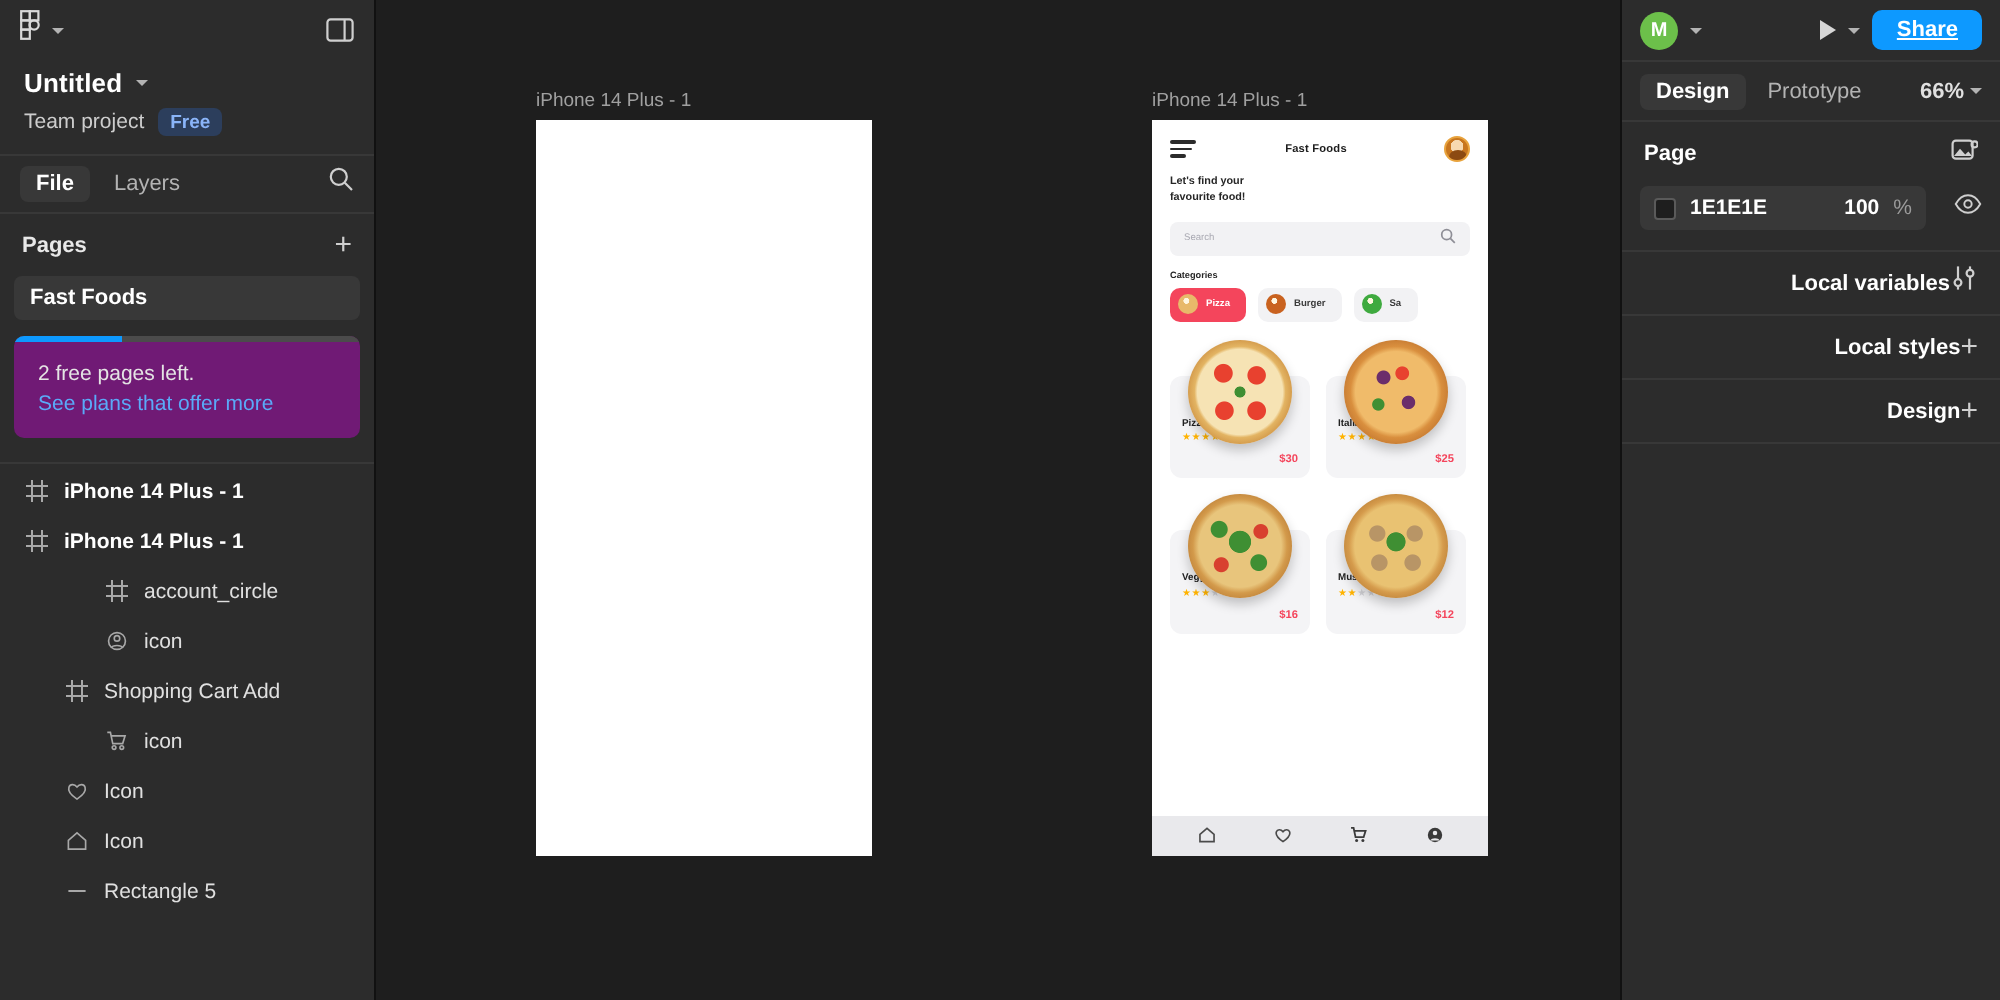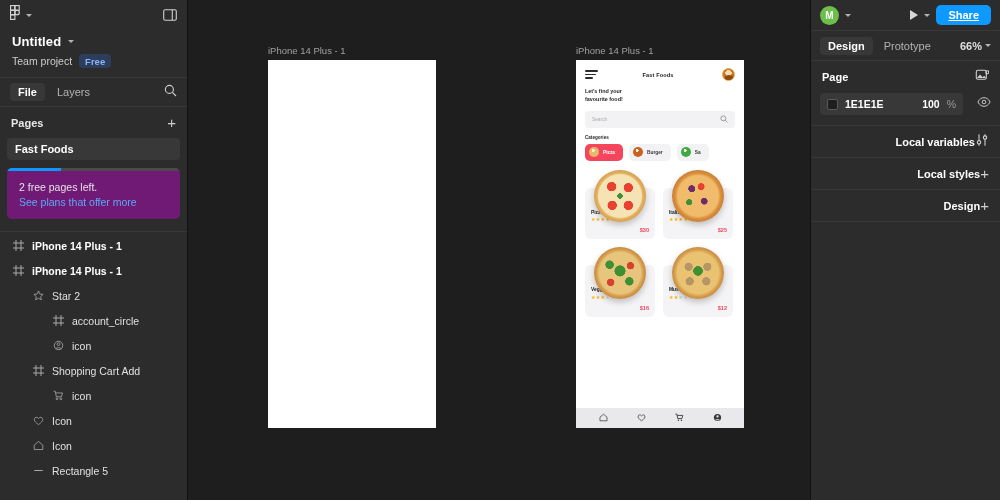--- a/index.html
+++ b/index.html
@@ -295,28 +295,20 @@
             <svg width="11" height="11" viewBox="0 0 11 11">
               <g stroke="#a8a8a8" stroke-width="1">
                 <line x1="3" y1="0" x2="3" y2="11"></line>
                 <line x1="8" y1="0" x2="8" y2="11"></line>
                 <line x1="0" y1="3" x2="11" y2="3"></line>
                 <line x1="0" y1="8" x2="11" y2="8"></line>
               </g>
             </svg>
           </span>
           <span class="layer-nm bold">iPhone 14 Plus - 1</span>
-        </div>
-        <div class="layer-row" style="padding-left: 32px;">
-          <span class="layer-ico">
-            <svg width="11" height="11" viewBox="0 0 12 12">
-              <path d="M6 1 L7.5 4.4 L11 4.8 L8.4 7.2 L9.1 10.7 L6 9 L2.9 10.7 L3.6 7.2 L1 4.8 L4.5 4.4 Z" fill="none" stroke="#a8a8a8" stroke-width="0.9"></path>
-            </svg>
-          </span>
-          <span class="layer-nm">Star 2</span>
         </div>
         <div class="layer-row" style="padding-left: 32px; margin-left: 20px;">
           <span class="layer-ico">
             <svg width="11" height="11" viewBox="0 0 11 11">
               <g stroke="#a8a8a8" stroke-width="1">
                 <line x1="3" y1="0" x2="3" y2="11"></line>
                 <line x1="8" y1="0" x2="8" y2="11"></line>
                 <line x1="0" y1="3" x2="11" y2="3"></line>
                 <line x1="0" y1="8" x2="11" y2="8"></line>
               </g>

